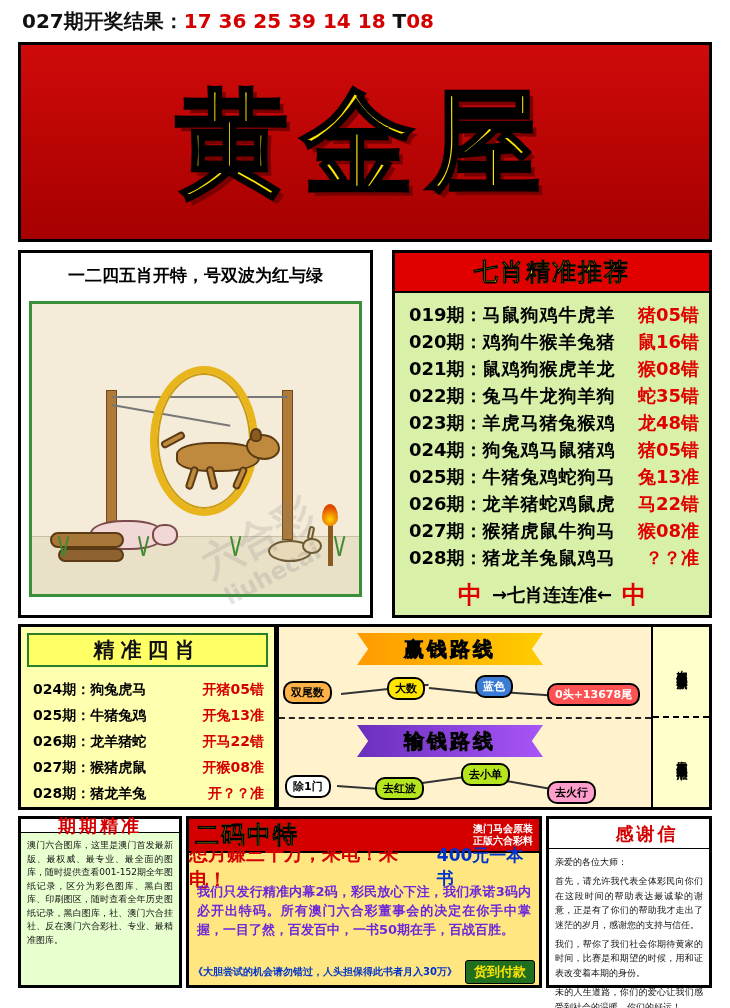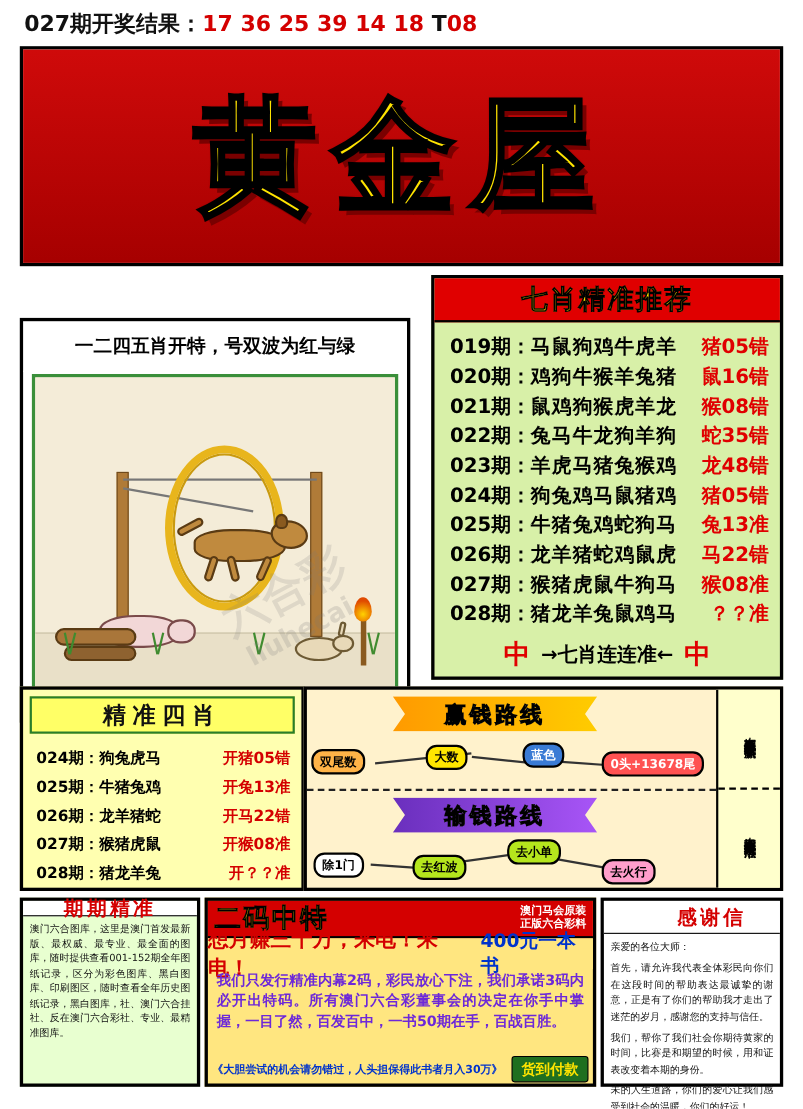--- a/index.html
+++ b/index.html
@@ -39,21 +39,21 @@
     font-size:112px; font-weight:bold; color:#ffe400;
     letter-spacing:14px;
     -webkit-text-stroke: 3px #000;
     text-shadow: 5px 5px 0 #7a0000, 0 0 2px #000;
     line-height:1;
   }
 
   
   .left-col {
     position:absolute; left:18px; top:250px; width:355px; height:368px;
-    background:#ffffff; border:3px solid #000;margin-top:39px;
+    background:#ffffff; border:3px solid #000;
   }
   .slogan {
     height:46px; display:flex; align-items:center; justify-content:center;
     font-size:17px; color:#000; font-weight:bold;
     border-bottom:1px solid #fff;
   }
   .pic-frame {
     margin:2px 8px 8px 8px; height:296px;
     border:3px solid #3a8f3a; background:#f2ead6; position:relative; overflow:hidden;
   }

